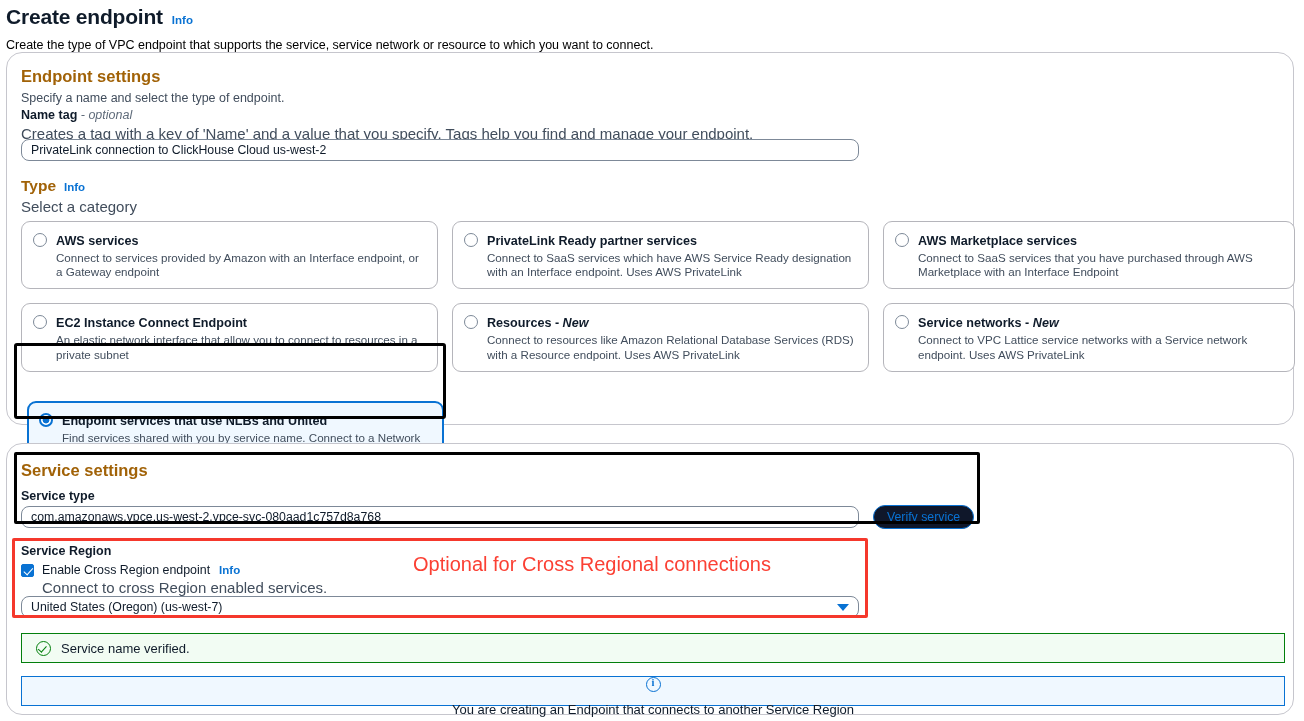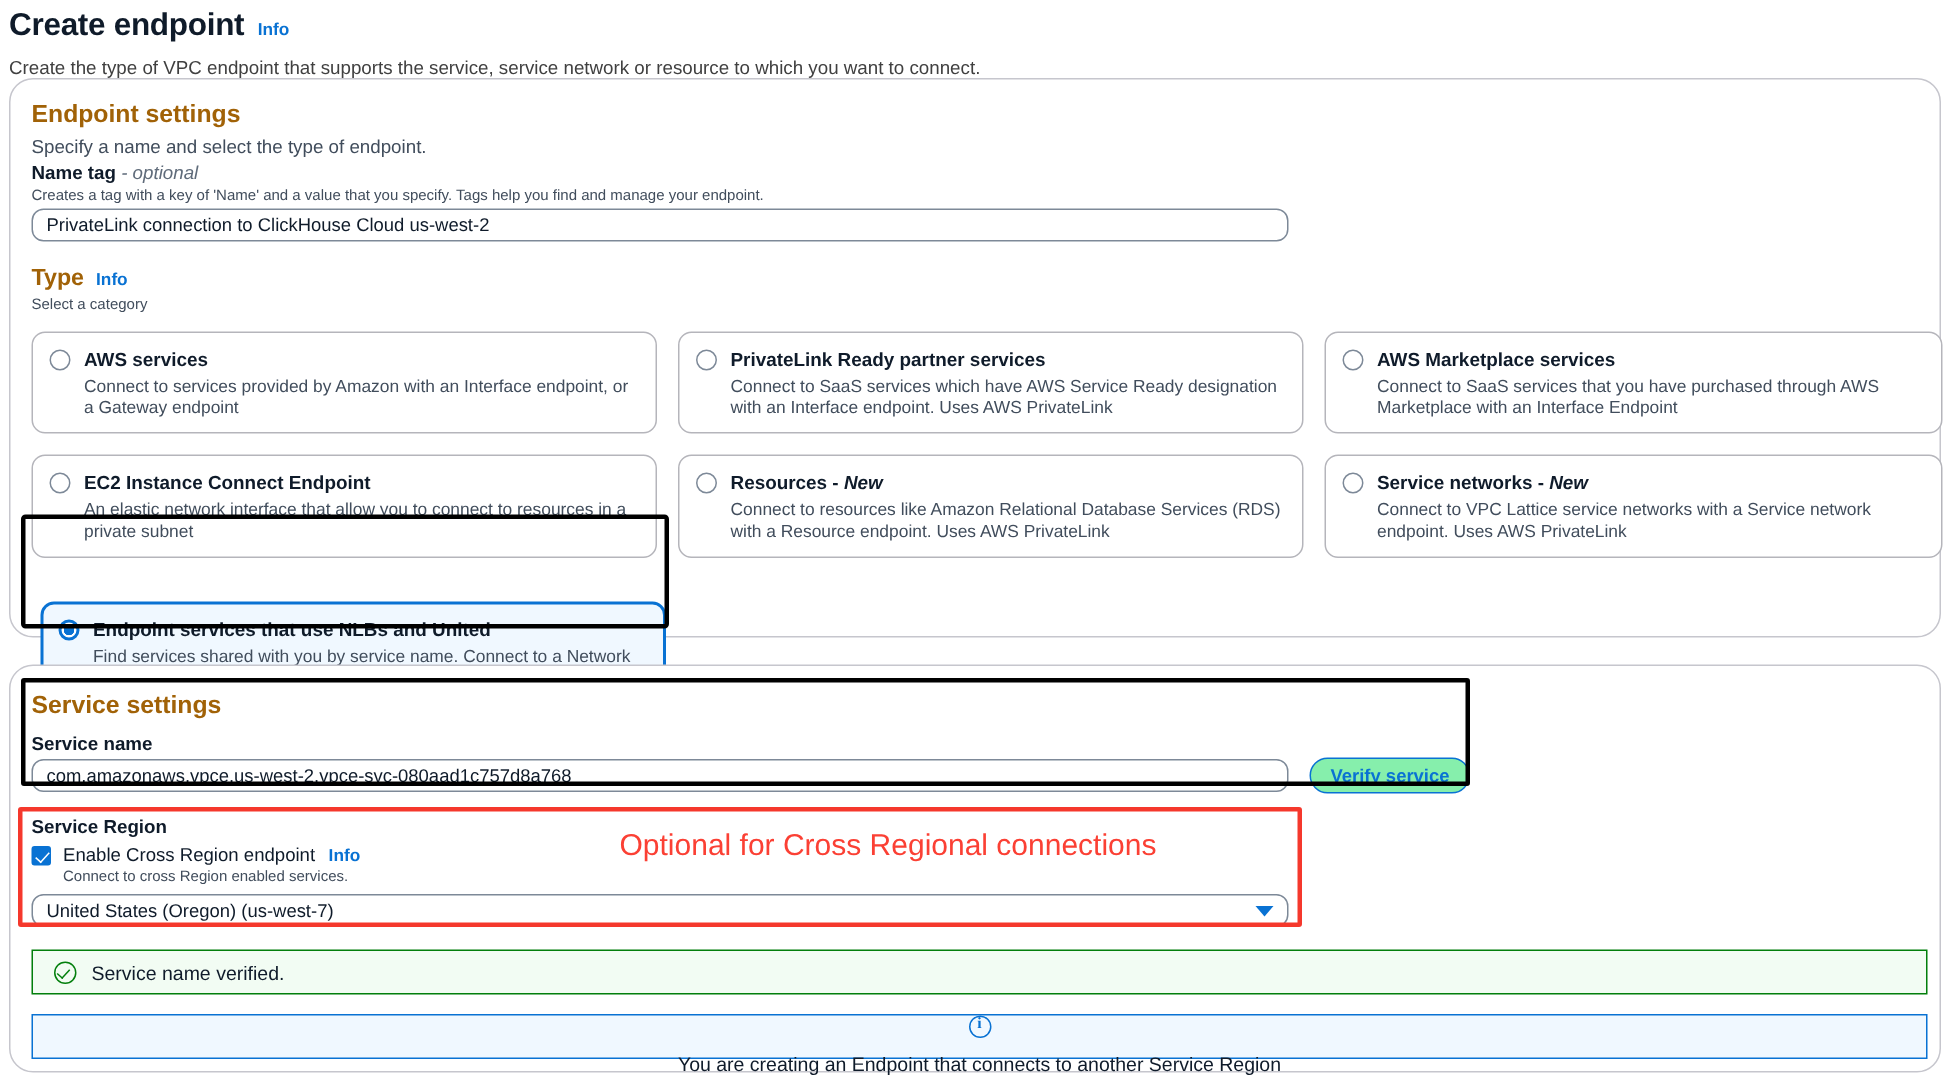--- a/index.html
+++ b/index.html
@@ -20,21 +20,21 @@
   .page-title-row { display: flex; align-items: baseline; gap: 9px; }
   .page-title {
     font-size: 21px; font-weight: bold; letter-spacing: -0.2px;
     color: #0f1b2a; line-height: 26px;
   }
   .info-link {
     color: #0972d3; font-size: 11.5px; font-weight: bold;
     text-decoration: none; cursor: pointer;
   }
   .page-sub {
-    font-size: 12.5px; color: #404040; margin-top: 7px; line-height: 16px;
+    font-size: 12.5px; color: #000000; margin-top: 7px; line-height: 16px;
   }
 
   
   .panel {
     position: absolute;
     background: #ffffff;
     border: 1px solid #c6c6cd;
     border-radius: 16px;
   }
   #panel-endpoint { left: 6px; top: 52px; width: 1288px; height: 373px; }
@@ -45,21 +45,21 @@
     line-height: 20px;
   }
   .section-sub { font-size: 12.5px; color: #414d5c; margin-top: 5px; }
 
   .field-label {
     font-size: 12.5px; font-weight: bold; color: #0f1b2a;
   }
   .field-label .opt {
     font-weight: normal; font-style: italic; color: #5f6b7a;
   }
-  .field-desc { font-size: 10px; color: #414d5c; margin-top: 3px; }
+  .field-desc { font-size: 15px; color: #414d5c; margin-top: 3px; }
 
   .text-input {
     border: 1px solid #7d8998;
     border-radius: 8px;
     background: #fff;
     height: 22px;
     font-size: 12.3px;
     color: #0f1b2a;
     padding: 0 9px;
     display: flex; align-items: center;
@@ -121,22 +121,22 @@
     line-height: 24px;
     white-space: nowrap;
   }
 
   
   .verify-btn {
     border: 1px solid #0972d3;
     border-radius: 14px;
     color: #0972d3;
     font-size: 12.3px;
-    font-weight: bold;
-    background: #86efac;
+    font-weight: normal;
+    background: #0f172a;
     height: 24px;
     padding: 0 13px;
     display: inline-flex; align-items: center; justify-content: center;
     cursor: pointer;
     font-family: "Liberation Sans", sans-serif;
   }
 
   .checkbox {
     width: 13px; height: 13px; border-radius: 2px;
     background: #0972d3; border: 1px solid #0972d3;
@@ -290,21 +290,21 @@
     </span>
   </div>
 </div>
 
 <div class="anno-black" style="left:14px; top:343px; width:432px; height:76px; border-radius:3px;"></div>
 
 <div class="panel" id="panel-service">
 
   <div class="section-title" style="position:absolute; left:14px; top:16px;">Service settings</div>
 
-  <div class="field-label" style="position:absolute; left:14px; top:45px;">Service name</div>
+  <div class="field-label" style="position:absolute; left:14px; top:45px;">Service type</div>
 
   <div class="text-input" style="position:absolute; left:14px; top:62px; width:838px;">com.amazonaws.vpce.us-west-2.vpce-svc-080aad1c757d8a768</div>
 
   <button class="verify-btn" style="position:absolute; left:866px; top:61px;">Verify service</button>
 
   <div class="field-label" style="position:absolute; left:14px; top:100px;">Service Region</div>
 
   <div style="position:absolute; left:14px; top:119px; display:flex; gap:8px;">
     <span class="checkbox"></span>
     <span>

